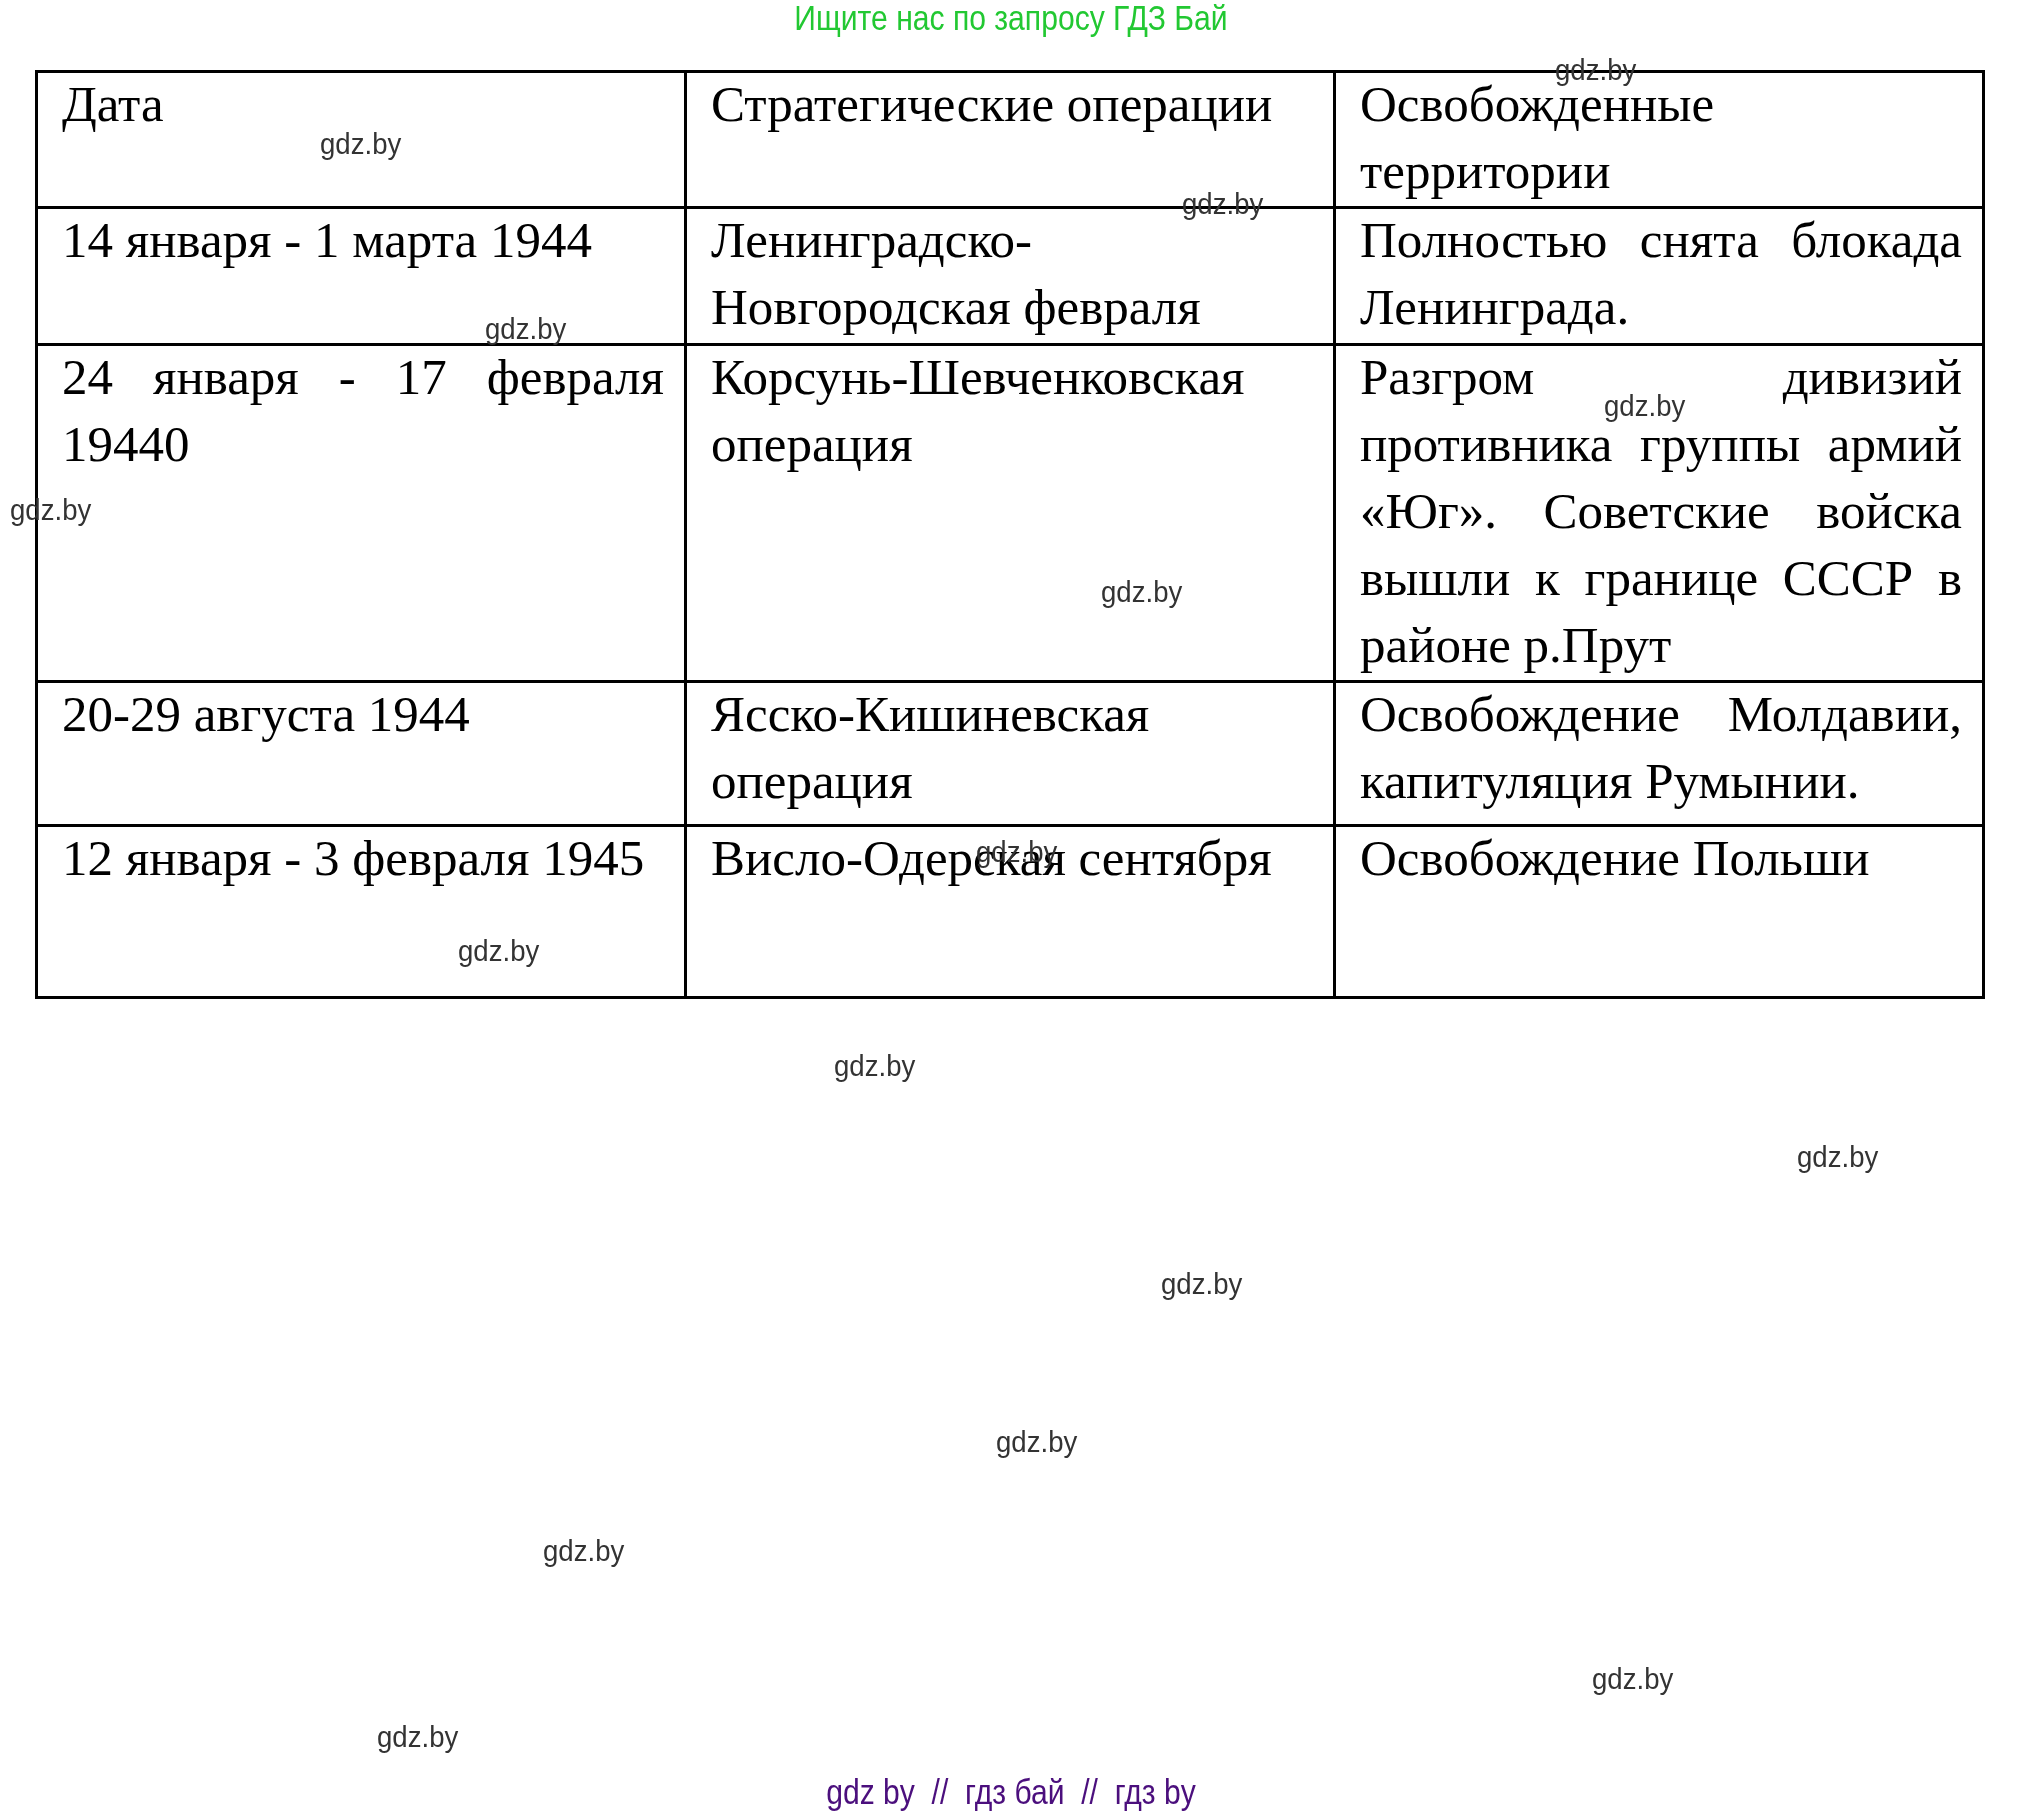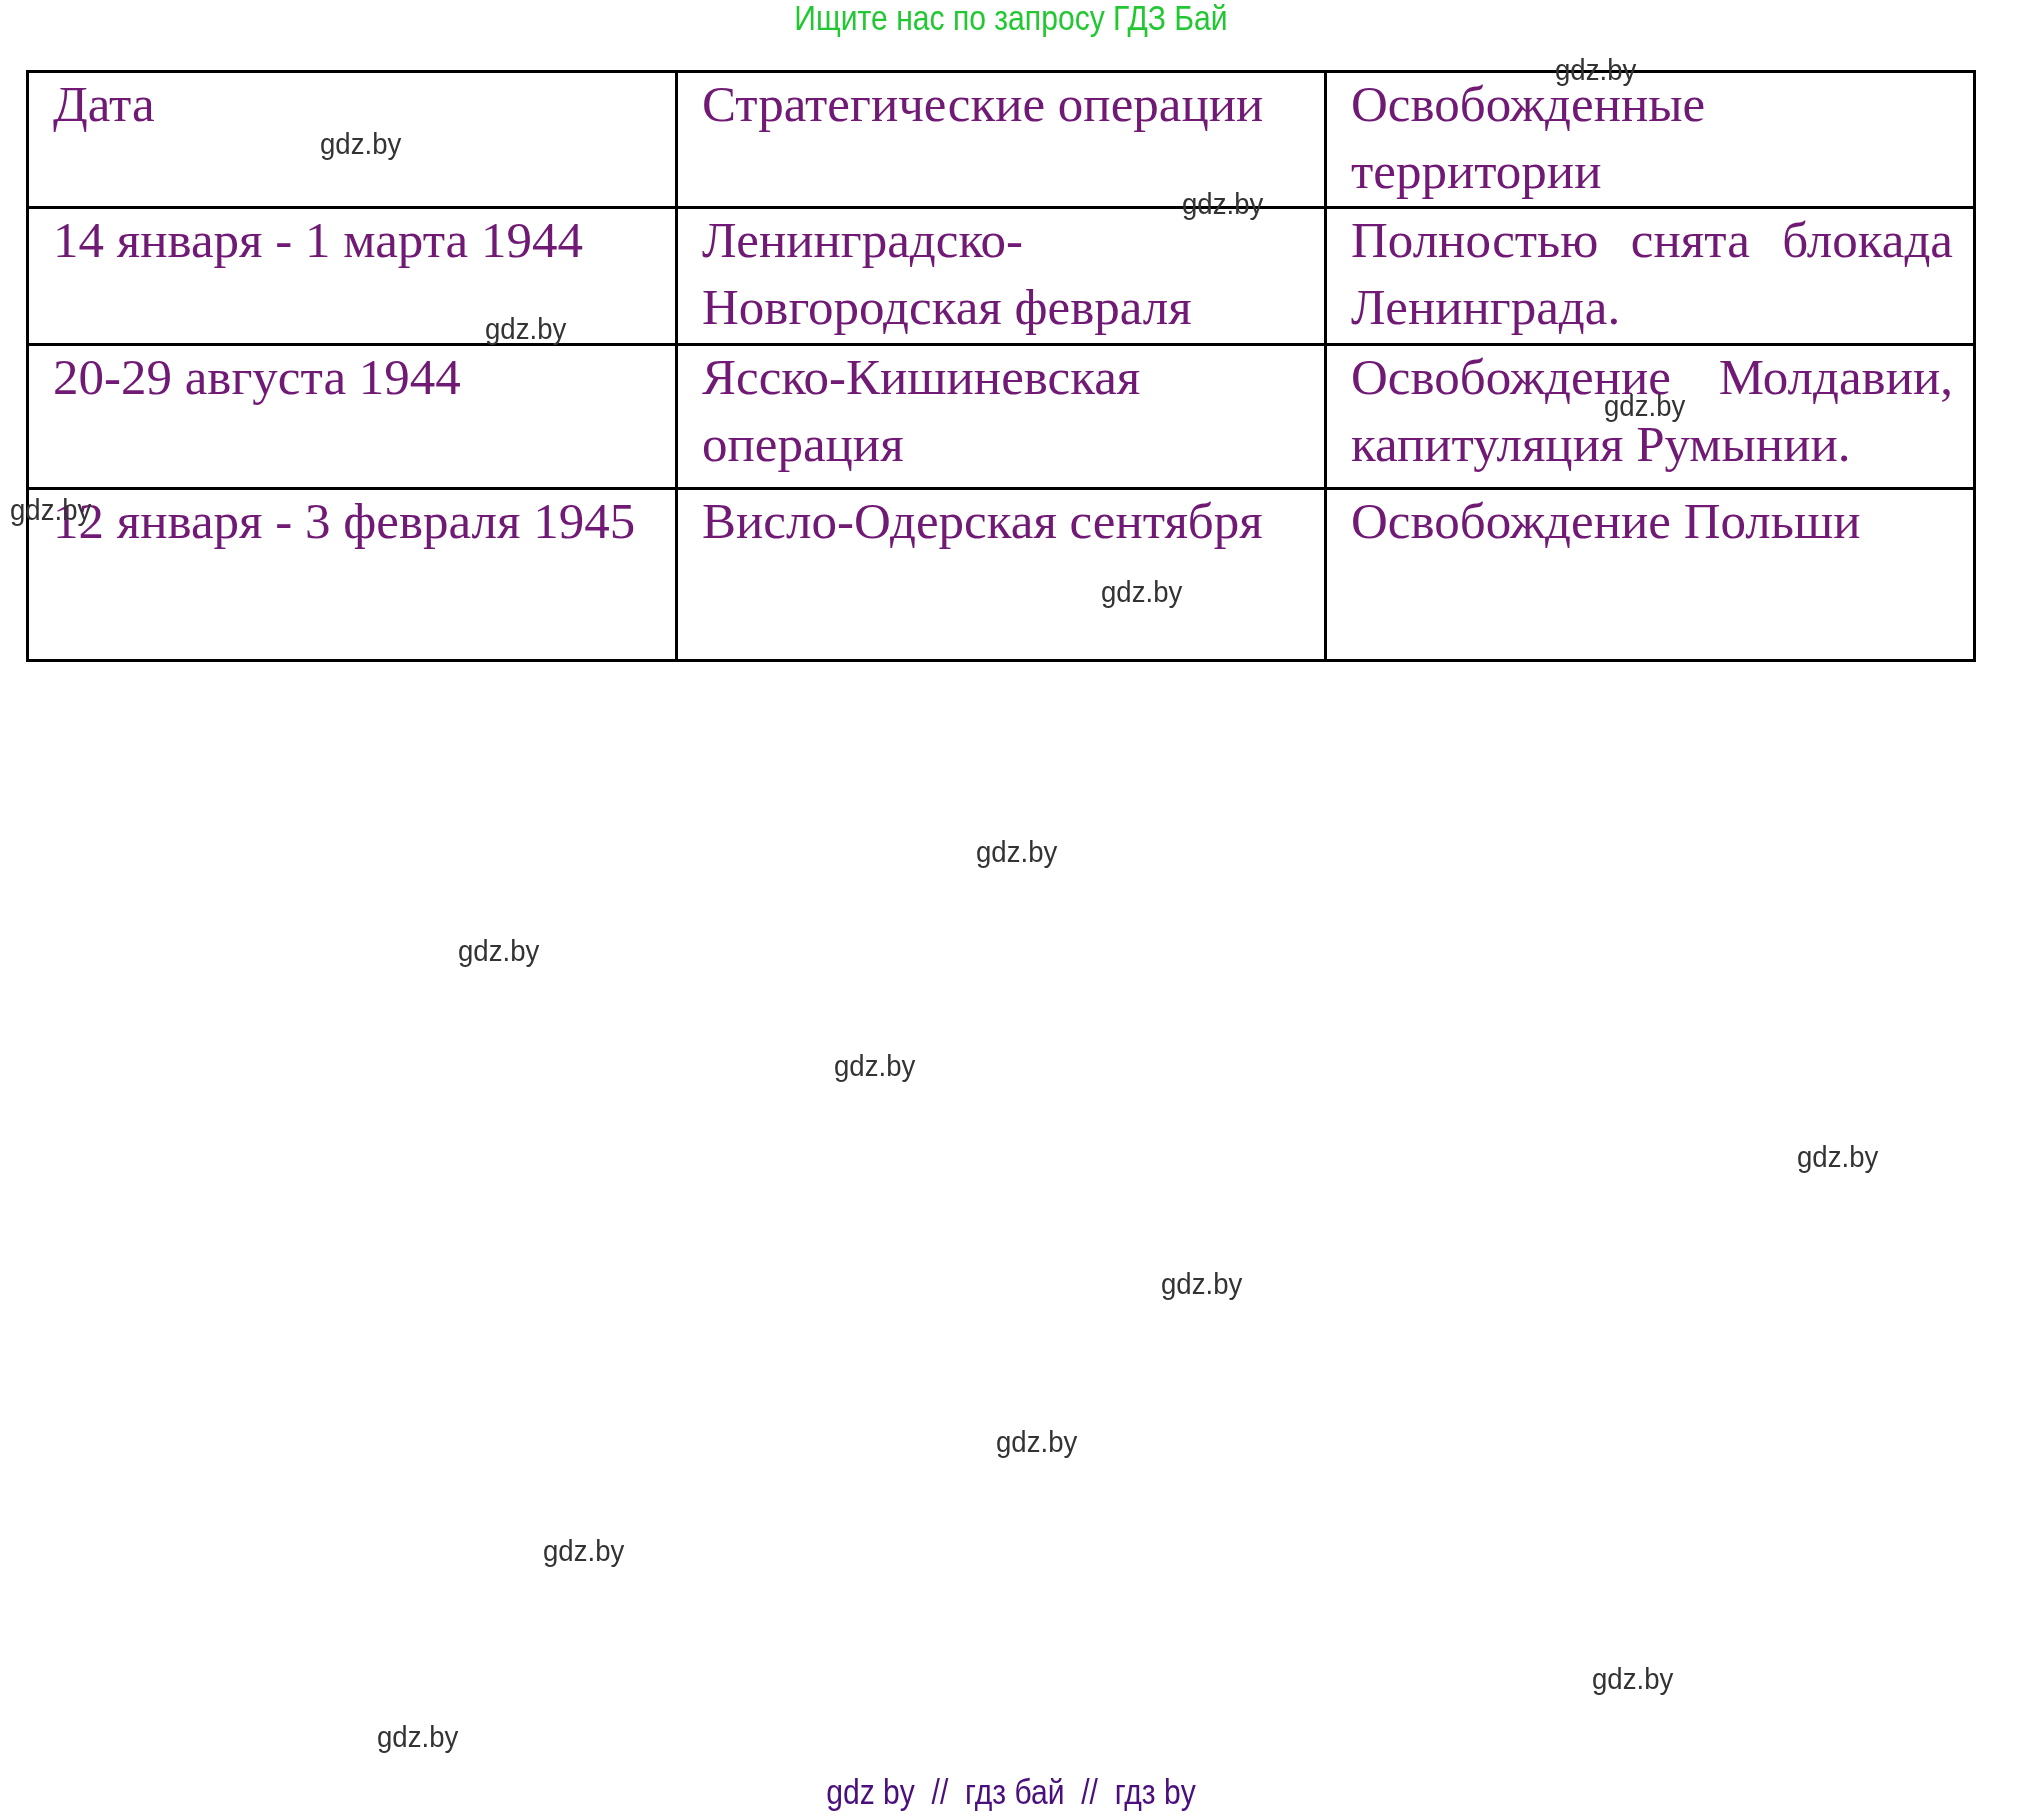--- a/index.html
+++ b/index.html
@@ -35,29 +35,29 @@
     font-family: "Liberation Sans", "DejaVu Sans", sans-serif;
     font-size: 35px;
     line-height: 44px;
     color: #4b0f7d;
     white-space: pre;
     transform: scaleX(0.86);
     transform-origin: 1011px 0;
   }
   table.history {
     position: absolute;
-    left: 26px;
+    left: 35px;
     top: 70px;
     width: 1948px;
     border-collapse: collapse;
     table-layout: fixed;
     font-family: "Liberation Serif", "DejaVu Serif", serif;
     font-size: 51px;
     line-height: 67px;
-    color: #701a75;
+    color: #000000;
   }
   table.history col { width: 649px; }
   table.history td, table.history th {
     border: 3px solid #000000;
     padding: 0 20px 0 24px;
     vertical-align: top;
     text-align: justify;
     font-weight: normal;
     overflow: hidden;
   }
@@ -110,20 +110,31 @@
       <td>
           <span class="cell-text">14 января - 1 марта 1944</span>
         </td>
       <td>
           <span class="cell-text">Ленинградско-Новгородская февраля</span>
         </td>
       <td>
           <span class="cell-text">Полностью снята блокада Ленинграда.</span>
         </td>
     </tr>
+    <tr style="height:337px">
+      <td>
+          <span class="cell-text">24 января - 17 февраля 19440</span>
+        </td>
+      <td>
+          <span class="cell-text">Корсунь-Шевченковская операция</span>
+        </td>
+      <td>
+          <span class="cell-text">Разгром дивизий противника группы армий «Юг». Советские войска вышли к границе СССР в районе р.Прут</span>
+        </td>
+    </tr>
     <tr style="height:144px">
       <td>
           <span class="cell-text">20-29 августа 1944</span>
         </td>
       <td>
           <span class="cell-text">Ясско-Кишиневская операция</span>
         </td>
       <td>
           <span class="cell-text">Освобождение Молдавии, капитуляция Румынии.</span>
         </td>

